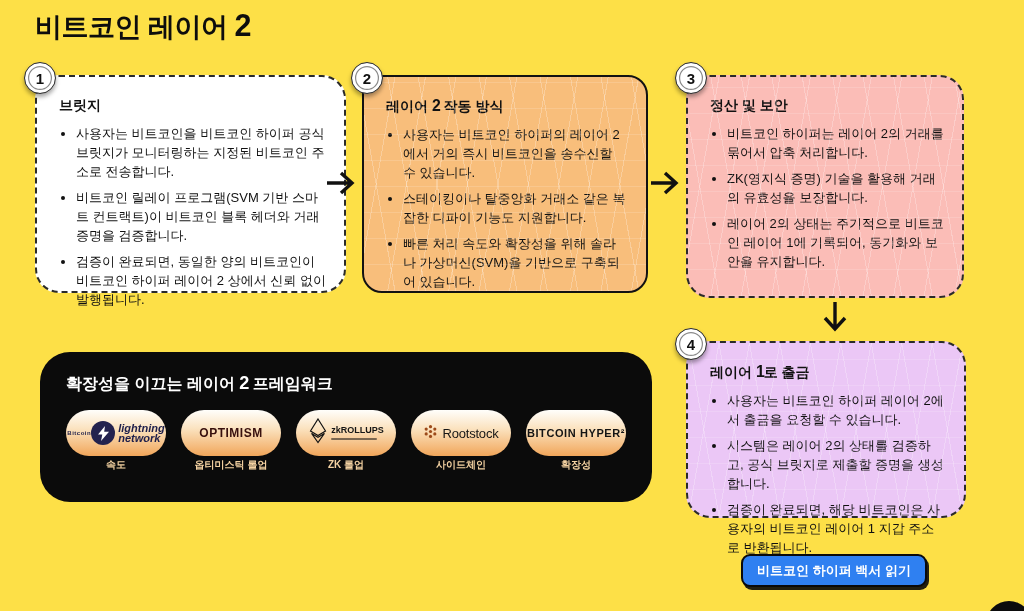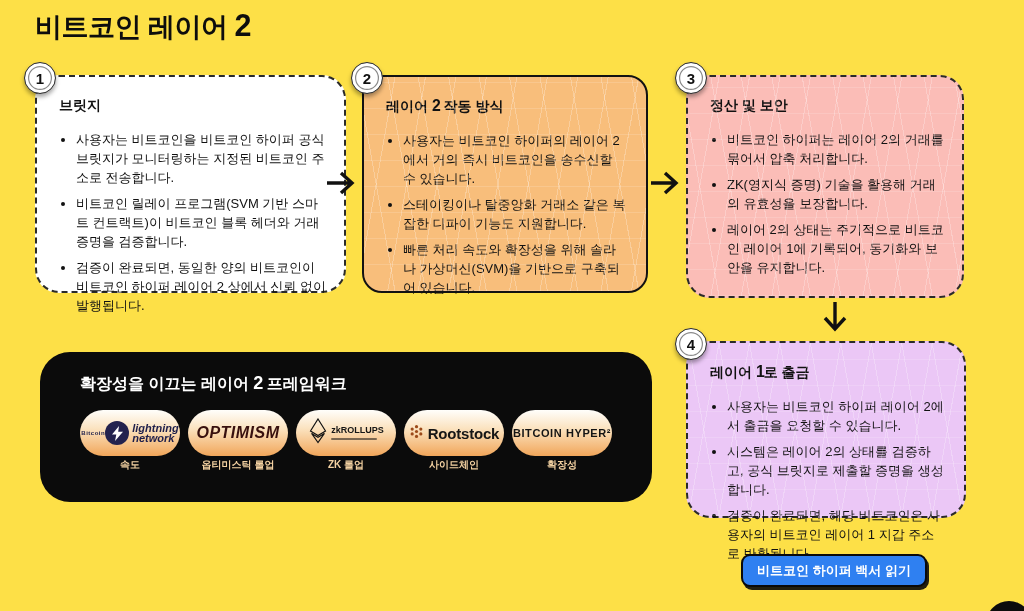--- a/index.html
+++ b/index.html
@@ -6,21 +6,21 @@
   .stage{
     position:relative;width:1024px;height:611px;background:#fde047;overflow:hidden;
     font-family:"Liberation Sans",sans-serif;color:#111;
   }
   
   .title{position:absolute;left:35px;top:8px;font-size:27px;font-weight:800;color:#0d0d0d;letter-spacing:-0.5px;margin:0;}
   .accent{font-weight:900;font-size:1.13em;letter-spacing:-1px;}
 
   
   .box{position:absolute;border-radius:24px;box-sizing:border-box;padding:20px 18px 0 22px;}
-  .box h2{margin:0 0 16px;font-size:14px;font-weight:800;color:#111;}
+  .box h2{margin:0 0 10px;font-size:14px;font-weight:800;color:#111;}
   .box ul{margin:6px 0 0;padding-left:17px;}
   .box li{font-size:13px;line-height:1.46;color:#111;margin-bottom:7px;}
   .box1{left:35px;top:75px;width:311px;height:218px;background:#ffffff;border:2px dashed #2a2a2a;}
   .box2{left:362px;top:75px;width:286px;height:218px;background:var(--box2-bg,#F8BE7B);border:2.5px solid #121212;border-radius:20px;}
   .box3{left:686px;top:75px;width:278px;height:223px;background:var(--box3-bg,#FBBDB7);border:2px dashed #2a2a2a;}
   .box4{left:686px;top:341px;width:280px;height:177px;background:var(--box4-bg,#EBC7F6);border:2px dashed #2a2a2a;}
   .gridded::after{
     content:"";position:absolute;inset:0;border-radius:inherit;pointer-events:none;
     background:
       repeating-linear-gradient(100deg, rgba(255,255,255,.25) 0 1px, transparent 1px 30px),
@@ -36,44 +36,44 @@
 
   
   .arrow{position:absolute;line-height:0;}
   .arrow-1{left:326px;top:170px;}
   .arrow-2{left:650px;top:170px;}
   .arrow-down{left:822px;top:301px;}
 
   
   .panel{
     position:absolute;left:40px;top:352px;width:612px;height:150px;background:var(--panel-bg,#0B0B0B);
-    border-radius:30px;padding:21px 40px 0;box-sizing:border-box;
+    border-radius:30px;padding:21px 26px 0;box-sizing:border-box;
   }
   .panel-title{font-size:16px;font-weight:800;color:#fff;margin:0;}
   .logo-row{display:flex;justify-content:space-between;margin-top:15px;}
   .logo-item{width:100px;text-align:center;}
   .pill{
     height:46px;border-radius:23px;
     background:linear-gradient(180deg,var(--pill-top,#FFFEFB) 0%,#FBE3C0 40%,var(--pill-bottom,#F1A65A) 100%);
     display:flex;align-items:center;justify-content:center;position:relative;overflow:hidden;
   }
   .logo-label{margin-top:2px;font-size:10px;font-weight:700;color:var(--label-color,#F4D2A2);}
 
   
   .ln-wrap{display:flex;align-items:center;}
   .ln-top{font-size:6px;font-weight:700;color:#1E1F4B;letter-spacing:.5px;margin-bottom:1px;}
   .ln-row{display:flex;align-items:center;gap:3px;}
   .ln-bolt{width:24px;height:24px;border-radius:50%;background:#23224E;display:flex;align-items:center;justify-content:center;flex:0 0 auto;}
   .ln-text{font-style:italic;font-weight:800;color:#1E1F4B;font-size:11px;line-height:.95;text-align:left;}
-  .optimism-text{font-style:italic;font-weight:900;font-size:16px;letter-spacing:.5px;color:#38100E;}
+  .optimism-text{font-weight:900;font-size:12px;letter-spacing:.5px;color:#38100E;}
   .zk-wrap{display:flex;align-items:center;gap:3px;}
   .zk-text{font-weight:800;font-size:9px;color:#151515;line-height:1;text-align:center;}
   .zk-tagline{height:2px;width:46px;background:rgba(20,20,20,.55);margin-top:3px;border-radius:1px;}
   .rs-wrap{display:flex;align-items:center;gap:4px;}
-  .rs-text{font-weight:700;font-size:15px;color:#161616;letter-spacing:-.2px;}
+  .rs-text{font-weight:400;font-size:13px;color:#161616;letter-spacing:-.2px;}
   .bh-text{font-weight:700;font-size:11px;letter-spacing:.6px;color:#141414;}
 
   
   .cta-button{
     position:absolute;left:741px;top:554px;width:186px;height:33px;
     background:var(--button-bg,#2F80F1);border:2px solid #0a0a0a;border-radius:9px;
     color:#fff;font-weight:800;font-size:13px;font-family:inherit;
     display:flex;align-items:center;justify-content:center;
     box-shadow:2px 3px 0 rgba(10,10,10,.9);cursor:pointer;
   }

